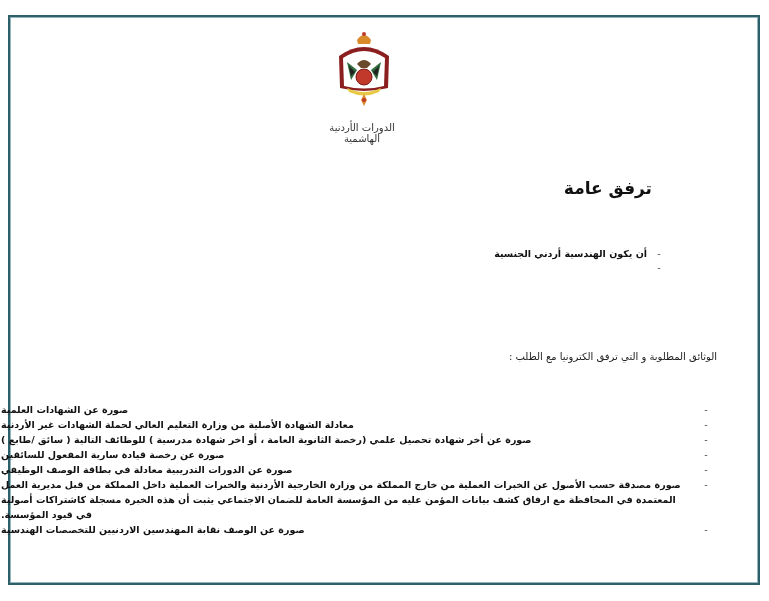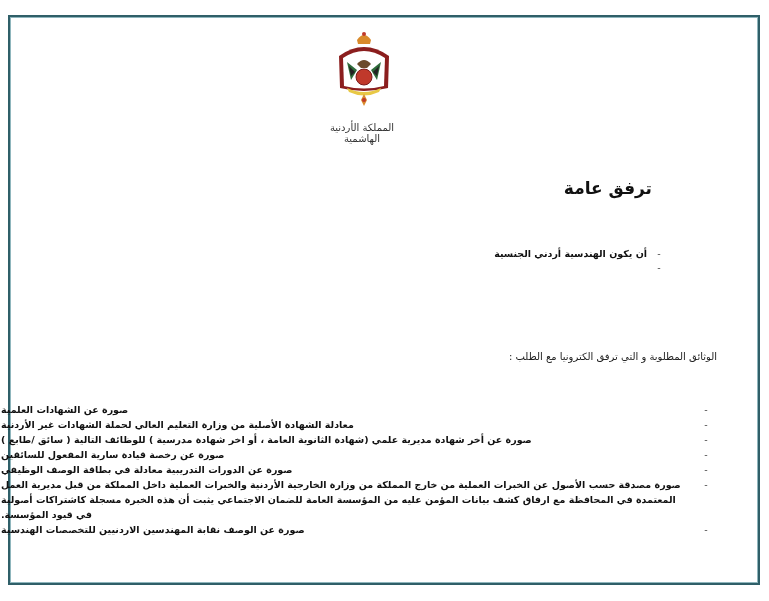--- a/index.html
+++ b/index.html
@@ -53,21 +53,21 @@
 
   <circle cx="31" cy="47" r="8" fill="#c0392b"></circle>
   <circle cx="31" cy="47" r="8" fill="none" stroke="#7a1a1a" stroke-width="1"></circle>
 
   <path d="M14 58 Q31 66 48 58 L46 62 Q31 69 16 62 Z" fill="#e8c845"></path>
 
   <path d="M31 64 L34 70 L31 76 L28 70 Z" fill="#d98a2b"></path>
   <circle cx="31" cy="70" r="2" fill="#c0392b"></circle>
 </svg>
 
-<div class="kingdom-name">المملكة الأردنية الهاشمية</div>
+<div class="kingdom-name">الدورات الأردنية الهاشمية</div>
 
 <div class="heading">ترفق عامة</div>
 
 <div class="conditions">
   <div class="cond-item">
     <span class="dash">-</span>
     <span>أن يكون الهندسية أردني الجنسية</span>
   </div>
   <div class="cond-item">
     <span class="dash">-</span>
@@ -80,21 +80,21 @@
   <div class="doc-item">
     <span class="dash">-</span>
     <span class="doc-text">صورة عن  الشهادات العلمية</span>
   </div>
   <div class="doc-item">
     <span class="dash">-</span>
     <span class="doc-text">معادلة الشهادة الأصلية من وزارة التعليم العالي لحملة الشهادات غير الأردنية</span>
   </div>
   <div class="doc-item">
     <span class="dash">-</span>
-    <span class="doc-text">صورة عن أخر شهادة مديرية علمي (شهادة الثانوية العامة ، أو اخر شهادة مدرسية ) للوظائف التالية ( سائق /طابع )</span>
+    <span class="doc-text">صورة عن أخر شهادة تحصيل علمي (رخصة الثانوية العامة ، أو اخر شهادة مدرسية ) للوظائف التالية ( سائق /طابع )</span>
   </div>
   <div class="doc-item">
     <span class="dash">-</span>
     <span class="doc-text">صورة عن رخصة قيادة سارية المفعول للسائقين</span>
   </div>
   <div class="doc-item">
     <span class="dash">-</span>
     <span class="doc-text">صورة عن الدورات التدريبية معادلة في بطاقة الوصف الوظيفي</span>
   </div>
   <div class="doc-item">

